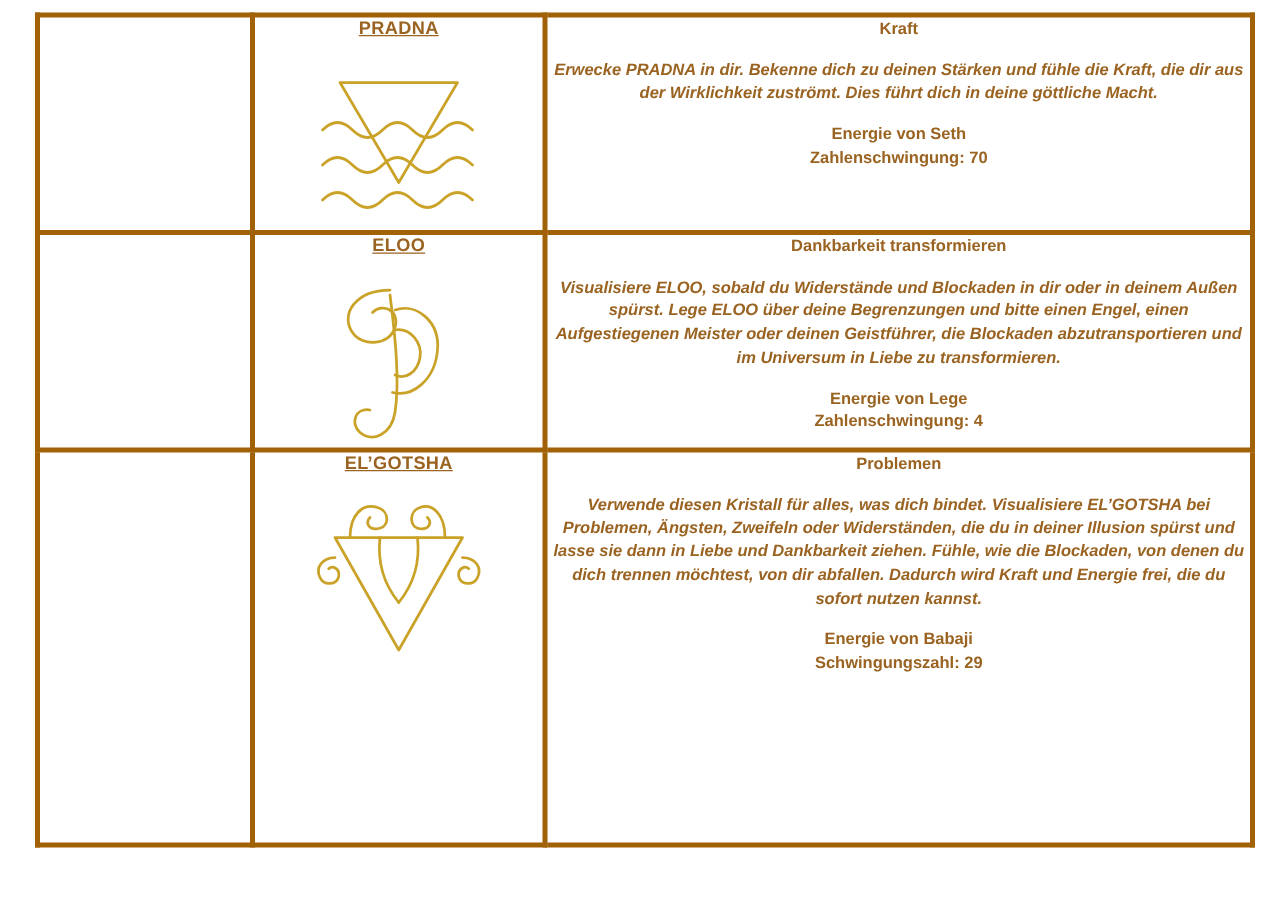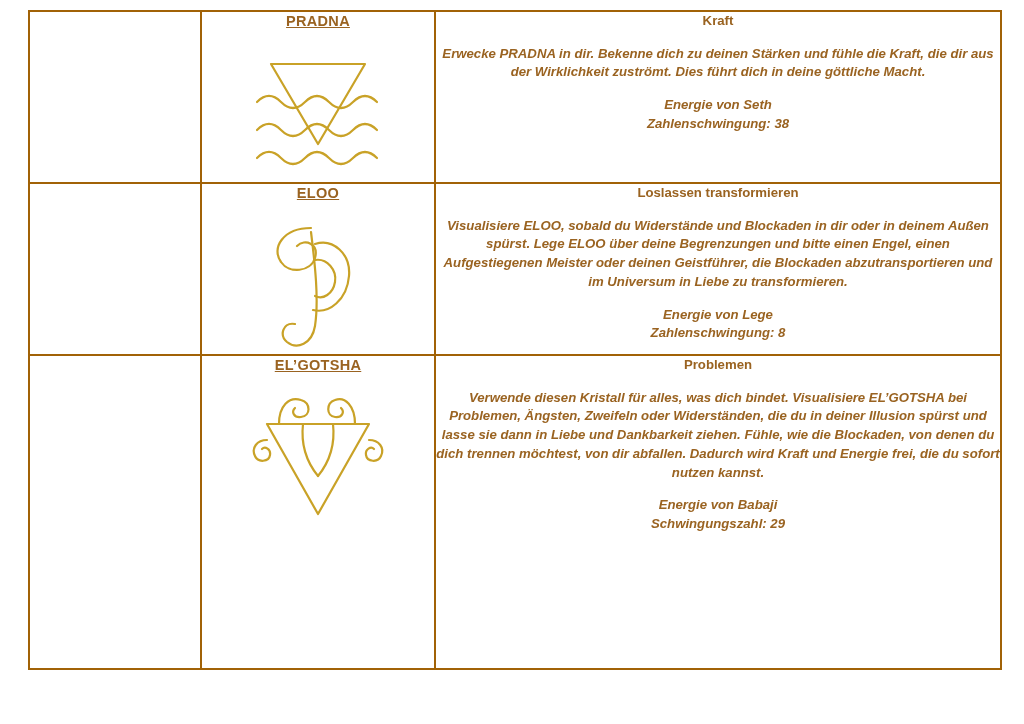--- a/index.html
+++ b/index.html
@@ -21,21 +21,21 @@
   }
   table.symbol-table {
     position: absolute;
     left: 28px;
     top: 10px;
     width: 972px;
     border-collapse: collapse;
     table-layout: fixed;
   }
   table.symbol-table td {
-    border: 2px solid #a16207;
+    border: 4px solid #a16207;
     vertical-align: top;
     padding: 0;
     text-align: center;
   }
   .col-blank { width: 172px; }
   .col-symbol { width: 234px; }
   .col-text { width: 566px; }
 
   .symbol-cell {
     text-align: center;
@@ -65,21 +65,20 @@
   }
   .text-cell .heading {
     margin: 0 0 14px 0;
   }
   .text-cell .body {
     margin: 0 0 14px 0;
     font-style: italic;
   }
   .text-cell .meta-line {
     margin: 0;
-    font-style: italic;
   }
   .tall-pad { height: 132px; }
 </style>
 </head>
 <body>
 
 <div class="page">
 
   <table class="symbol-table">
     <colgroup>
@@ -101,44 +100,44 @@
                 <path d="M14 88 Q26 76 38 88 T62 88 T86 88 T110 88 T134 88"></path>
                 <path d="M14 116 Q26 104 38 116 T62 116 T86 116 T110 116 T134 116"></path>
               </g>
             </svg>
           </div>
         </td>
         <td class="text-cell">
           <p class="heading">Kraft</p>
           <p class="body">Erwecke PRADNA in dir. Bekenne dich zu deinen Stärken und fühle die Kraft, die dir aus der Wirklichkeit zuströmt. Dies führt dich in deine göttliche Macht.</p>
           <p class="meta-line">Energie von Seth</p>
-          <p class="meta-line">Zahlenschwingung: 38</p>
+          <p class="meta-line">Zahlenschwingung: 70</p>
         </td>
       </tr>
 
       <tr>
         <td></td>
         <td class="symbol-cell">
           <span class="symbol-name">ELOO</span>
           <div class="glyph-wrap">
             <svg width="130" height="140" viewBox="0 0 130 140" aria-hidden="true">
               <g fill="none" stroke="#c9a227" stroke-width="2.2" stroke-linecap="round" stroke-linejoin="round">
                 <path d="M58 14 C30 14 18 34 28 48 C36 60 58 58 62 44 C66 30 52 24 44 32"></path>
                 <path d="M58 18 C62 50 66 86 62 112 C59 130 44 136 34 128 C26 121 30 108 42 110"></path>
                 <path d="M62 30 C80 24 98 40 96 62 C94 86 76 100 60 96"></path>
                 <path d="M62 46 C74 44 84 56 82 68 C80 80 70 86 62 82"></path>
               </g>
             </svg>
           </div>
         </td>
         <td class="text-cell">
-          <p class="heading">Loslassen transformieren</p>
+          <p class="heading">Dankbarkeit transformieren</p>
           <p class="body">Visualisiere ELOO, sobald du Widerstände und Blockaden in dir oder in deinem Außen spürst. Lege ELOO über deine Begrenzungen und bitte einen Engel, einen Aufgestiegenen Meister oder deinen Geistführer, die Blockaden abzutransportieren und im Universum in Liebe zu transformieren.</p>
           <p class="meta-line">Energie von Lege</p>
-          <p class="meta-line">Zahlenschwingung: 8</p>
+          <p class="meta-line">Zahlenschwingung: 4</p>
         </td>
       </tr>
 
       <tr>
         <td></td>
         <td class="symbol-cell">
           <span class="symbol-name">EL’GOTSHA</span>
           <div class="glyph-wrap">
             <svg width="150" height="150" viewBox="0 0 150 150" aria-hidden="true">
               <g fill="none" stroke="#c9a227" stroke-width="2.2" stroke-linecap="round" stroke-linejoin="round">

